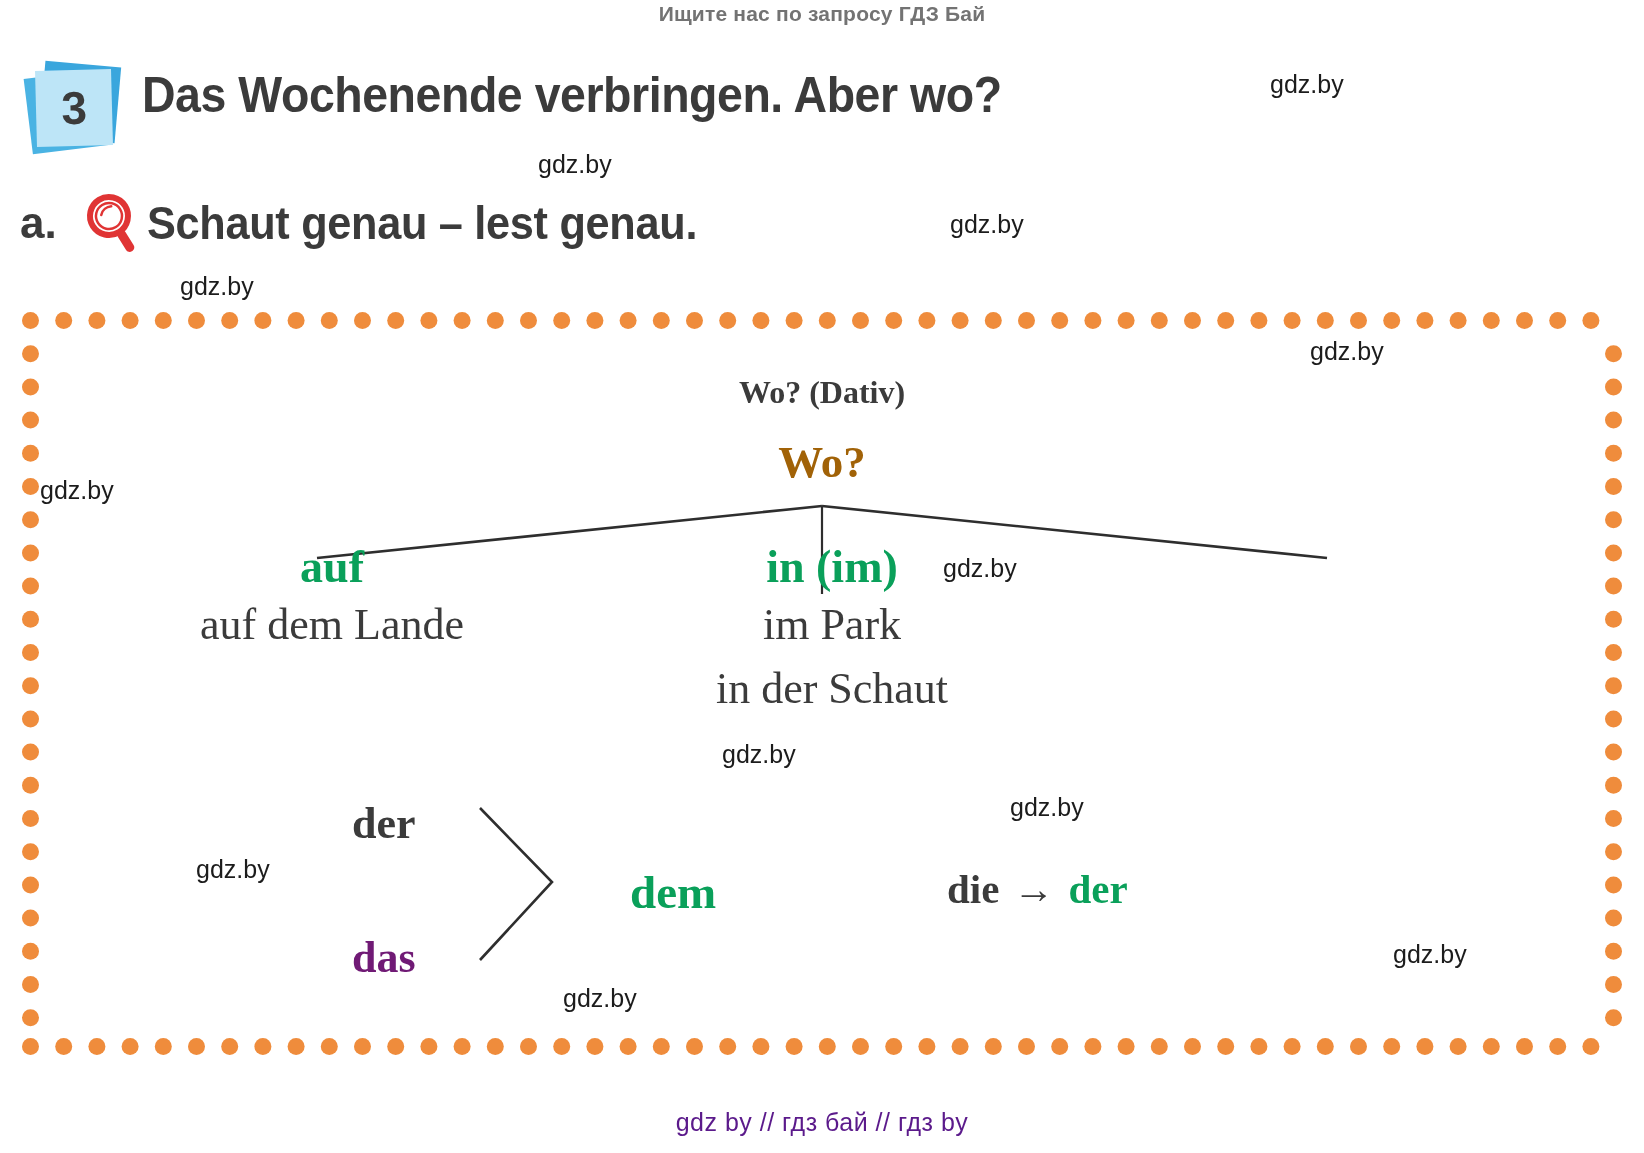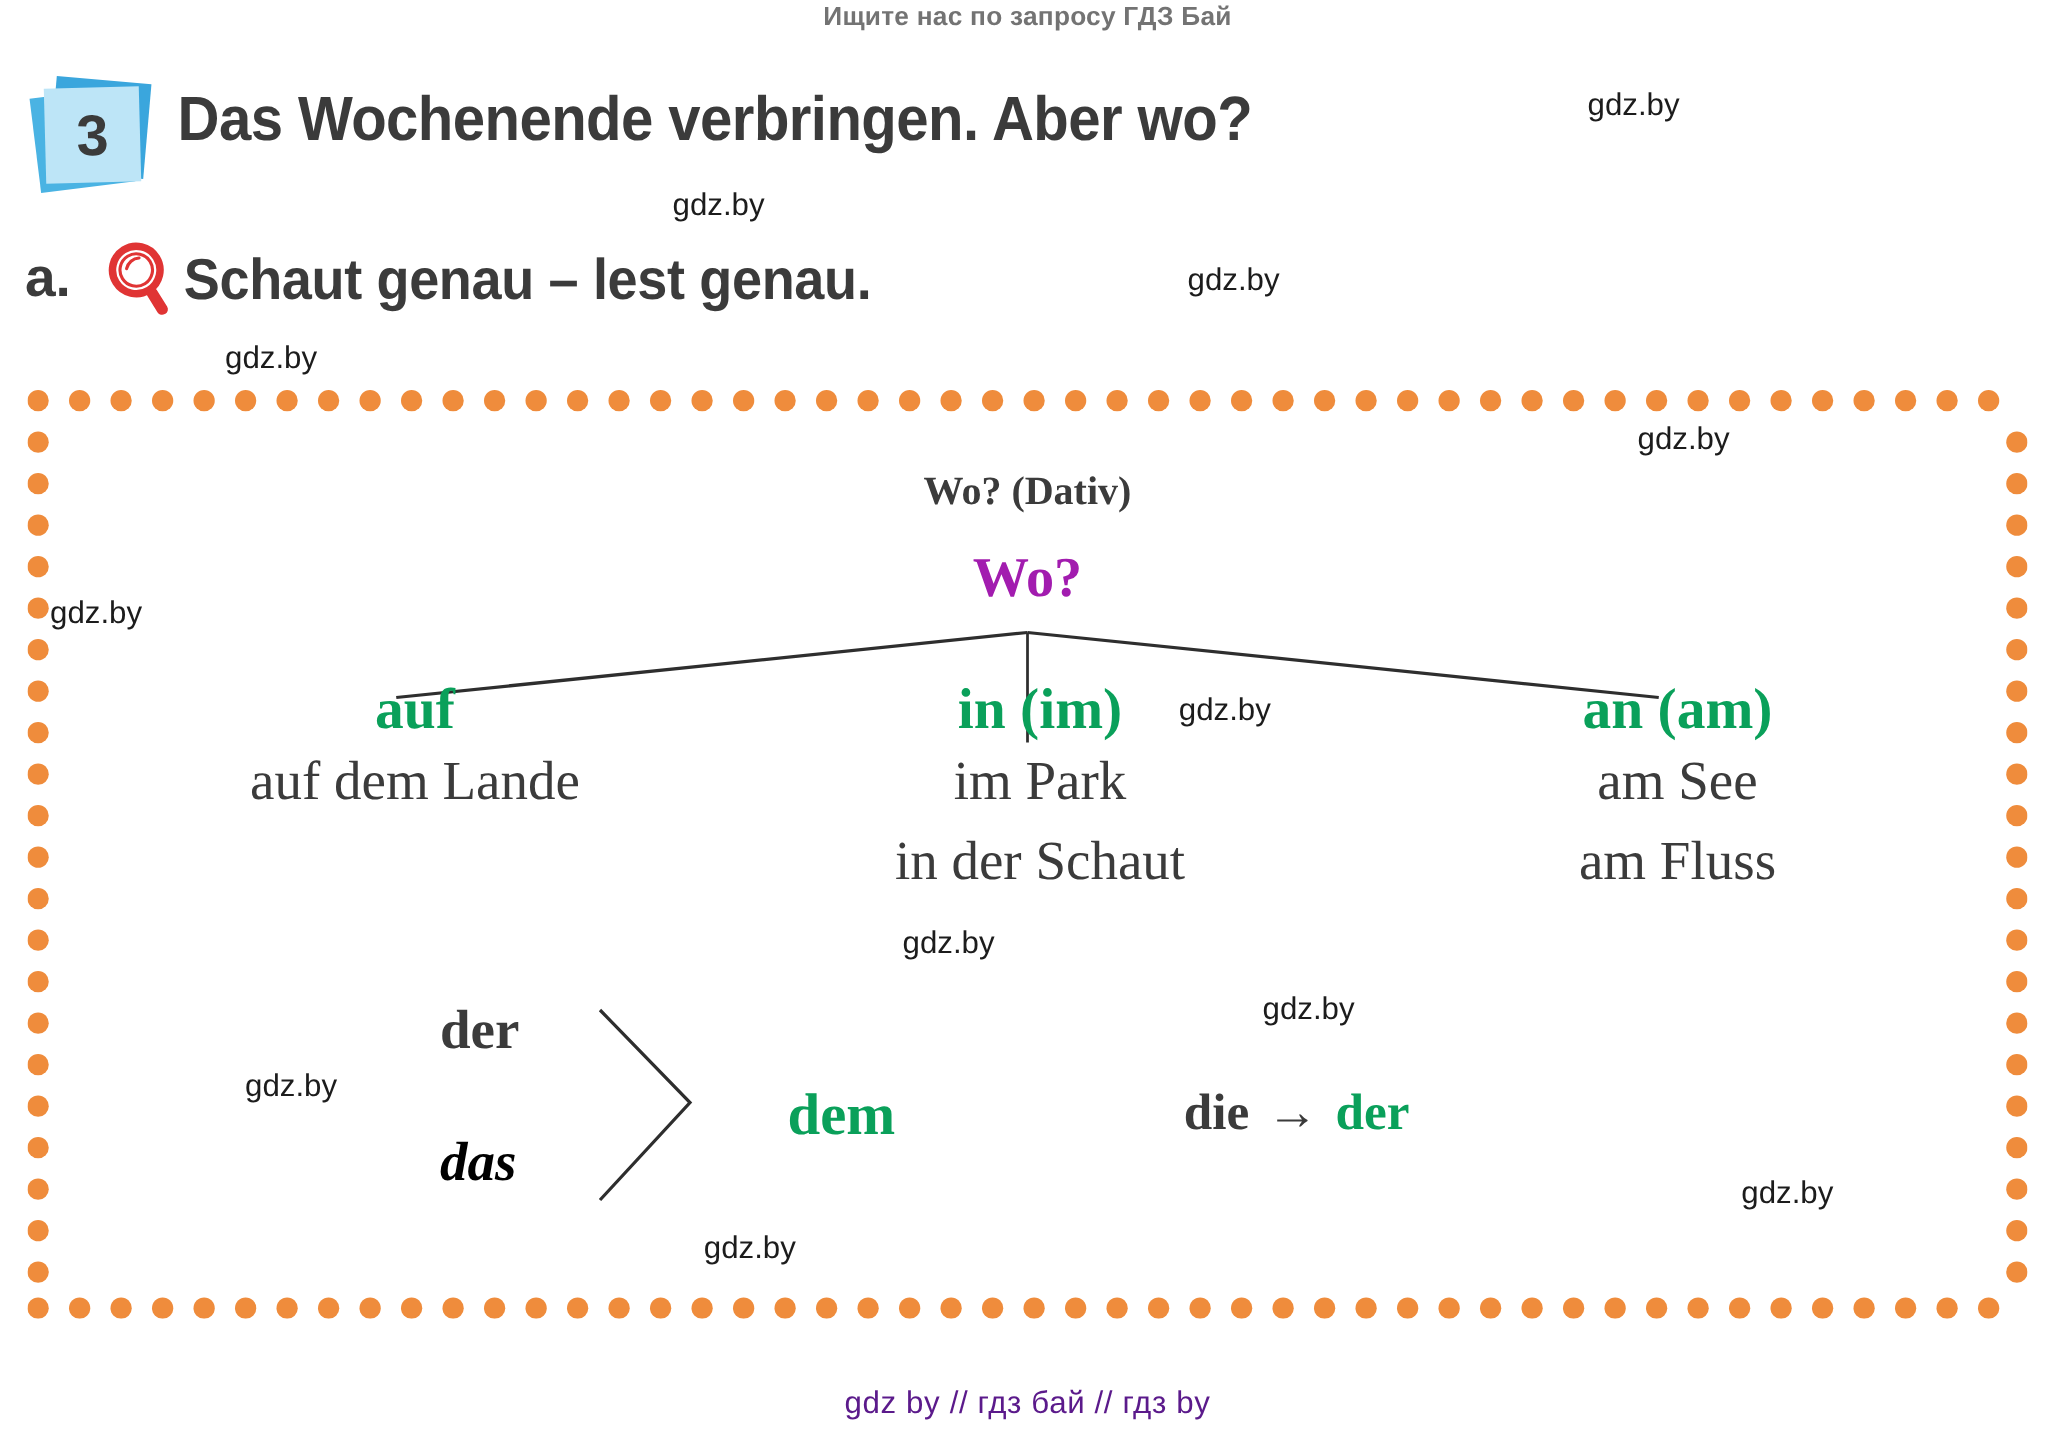--- a/index.html
+++ b/index.html
@@ -138,21 +138,21 @@
     color: #3b3b3b;
   }
   #wo-green {
     position: absolute;
     left: 0; top: 124px;
     width: 1600px;
     text-align: center;
     font-family: "Liberation Serif", serif;
     font-weight: bold;
     font-size: 45px;
-    color: #a21caf;
+    color: #a16207;
   }
   #tree-svg {
     position: absolute;
     left: 0; top: 190px;
     width: 1600px;
     height: 115px;
   }
 
   .col {
     position: absolute;
@@ -180,21 +180,21 @@
   
   .art {
     position: absolute;
     font-family: "Liberation Serif", serif;
     font-weight: bold;
     font-size: 44px;
     white-space: nowrap;
     text-align: right;
   }
   #art-der { left: 330px; top: 486px; color: #3b3b3b; }
-  #art-das { left: 330px; top: 592px; color: #000000; font-style: italic; }
+  #art-das { left: 330px; top: 620px; color: #701a75; }
   #art-dem { left: 608px; top: 553px; color: #0aa05a; font-size: 47px; }
   #art-die-der { left: 925px; top: 553px; color: #3b3b3b; font-size: 41px; }
   #art-die-der .green { color: #0aa05a; }
   #bracket-svg {
     position: absolute;
     left: 450px; top: 490px;
     width: 130px; height: 160px;
   }
 
   
@@ -405,25 +405,20 @@
     <div class="head">auf</div>
     <div class="item">auf dem Lande</div>
   </div>
 
   <div class="col" id="col-in">
     <div class="head">in (im)</div>
     <div class="item">im Park</div>
     <div class="item">in der Schaut</div>
   </div>
 
-  <div class="col" id="col-an">
-    <div class="head">an (am)</div>
-    <div class="item">am See</div>
-    <div class="item">am Fluss</div>
-  </div>
 
   <div class="art" id="art-der">der</div>
   <div class="art" id="art-das">das</div>
 
   <svg id="bracket-svg" viewBox="0 0 130 160">
     <polyline points="8,6 80,80 8,158" fill="none" stroke="#2e2e2e" stroke-width="2.6"></polyline>
   </svg>
 
   <div class="art" id="art-dem">dem</div>
 

